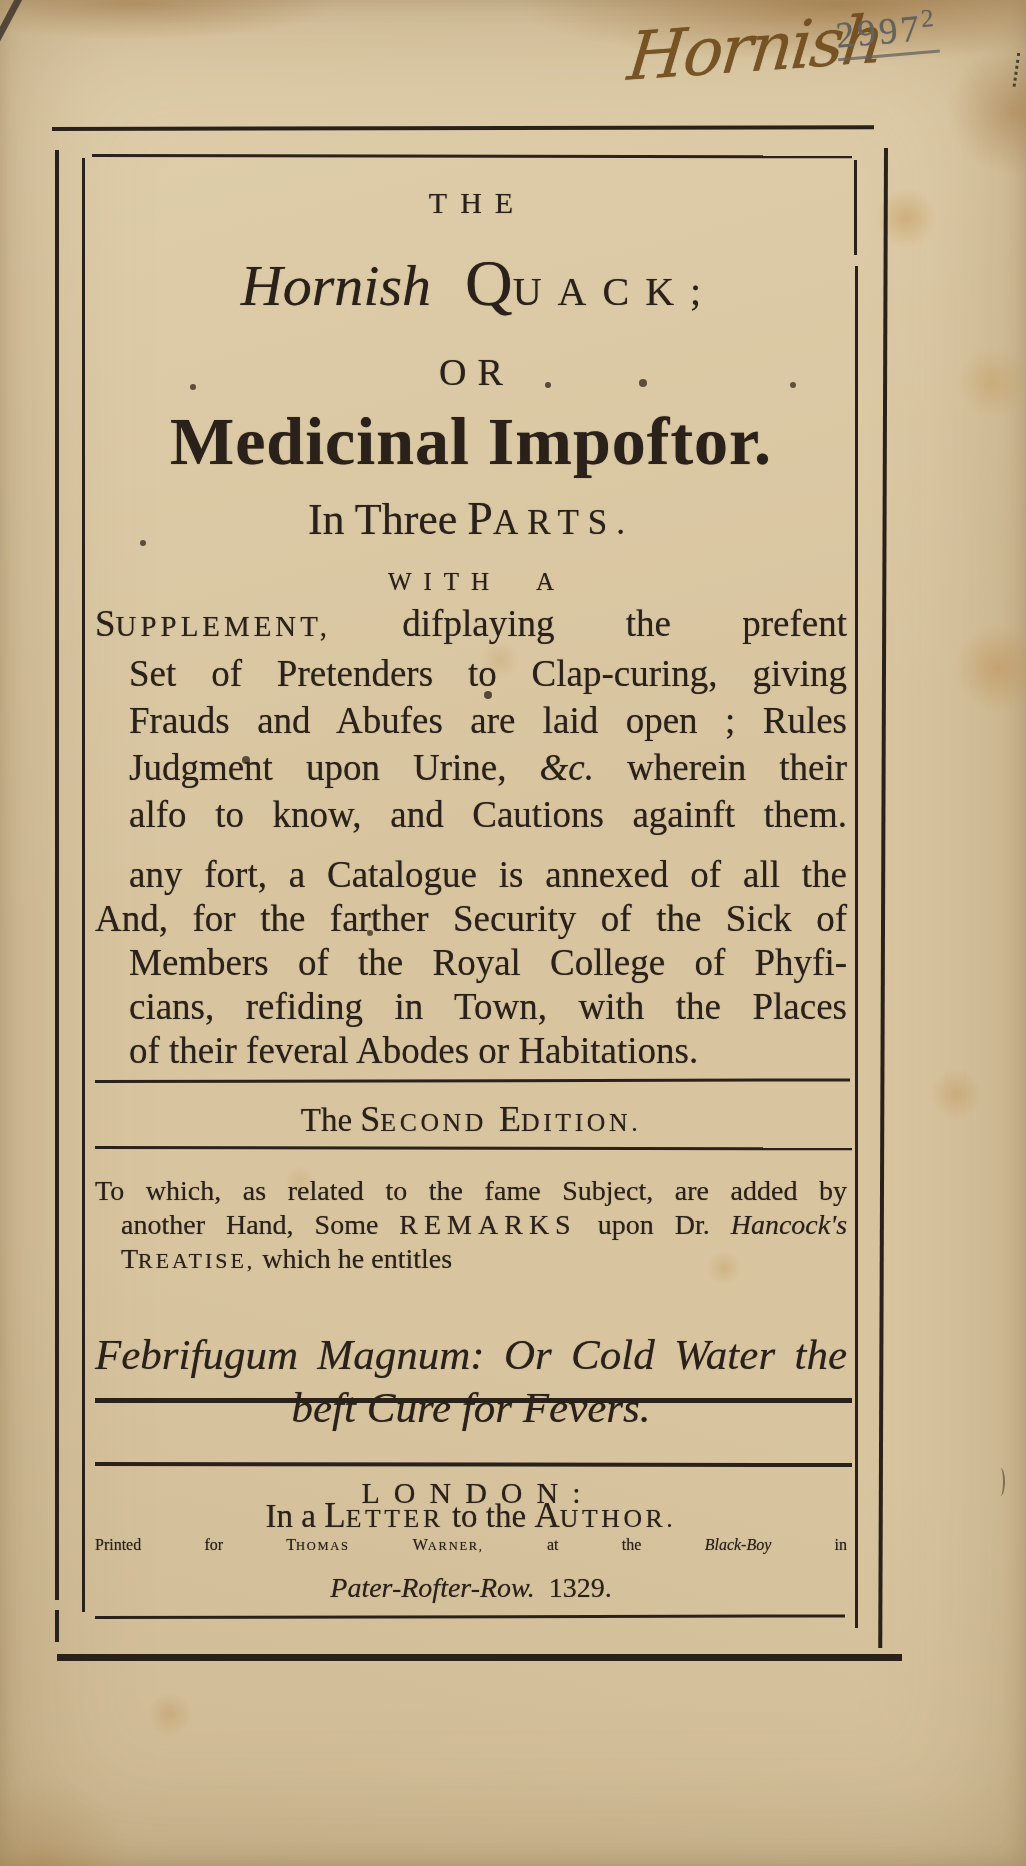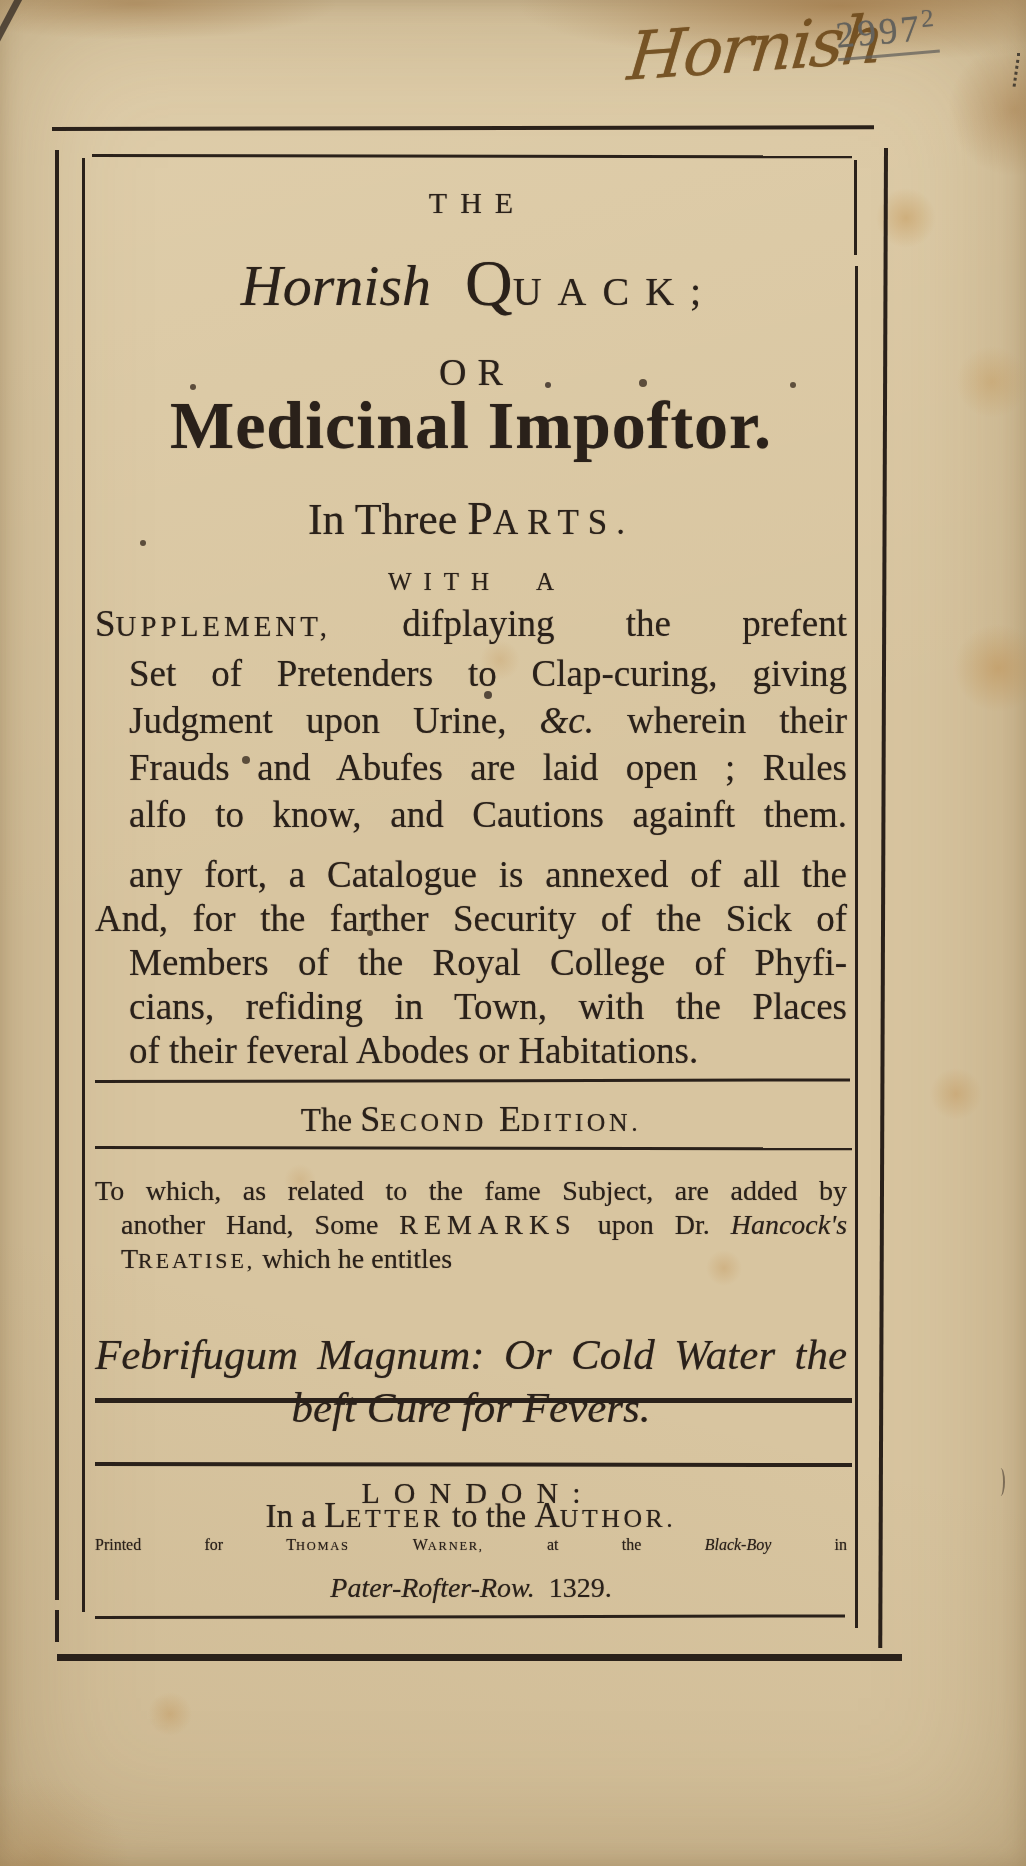--- a/index.html
+++ b/index.html
@@ -113,21 +113,21 @@
   .init{ }
   .sc  { font-size: 0.78em; letter-spacing: 0.14em; }
 
   .t-the    { top: 186px; font-size: 30px; letter-spacing: 13px; text-indent: 13px; }
   .t-quack  { top: 240px; font-size: 40px; line-height: 86px; }
   .t-quack .modern { font-style: italic; font-size: 58px; margin-right: 34px; }
   .t-quack .q-init { font-size: 66px; }
   .t-quack .uack   { font-size: 40px; letter-spacing: 16px; }
   .t-quack .semi   { font-size: 40px; }
   .t-or     { top: 350px; font-size: 38px; letter-spacing: 11px; text-indent: 11px; }
-  .t-main   { top: 386px; font-size: 68px; font-weight: bold; letter-spacing: 1px; }
+  .t-main   { top: 402px; font-size: 68px; font-weight: bold; letter-spacing: 1px; }
   .t-parts  { top: 492px; font-size: 44px; }
   .t-parts .parts-p    { font-size: 46px; margin-left: 10px; }
   .t-parts .parts-arts { font-size: 35px; letter-spacing: 9px; }
   .t-witha  { top: 568px; font-size: 25px; letter-spacing: 12px; word-spacing: 18px; text-indent: 12px; }
 
   .para { font-size: 37px; }
   .p-supp { top: 600px; line-height: 47px; }
   .p-cat  { top: 853px; line-height: 44px; }
   .jl  { text-align: justify; text-align-last: justify; }
   .ind { padding-left: 34px; }
@@ -188,22 +188,22 @@
 
   <div class="blk ctr t-main">Medicinal Impoftor.</div>
 
   <div class="blk ctr t-parts"><span>In Three</span><span class="parts-p">P</span><span class="parts-arts">ARTS.</span></div>
 
   <div class="blk ctr t-witha">WITH A</div>
 
   <div class="blk para p-supp">
     <div class="jl"><span class="init">S</span><span class="sc">UPPLEMENT,</span> <span>difplaying the prefent</span></div>
     <div class="jl ind">Set of Pretenders to Clap-curing, giving</div>
+    <div class="jl ind">Frauds and Abufes are laid open ; Rules</div>
     <div class="jl ind"><span>Judgment upon Urine,</span> <span class="it">&amp;c.</span> <span>wherein their</span></div>
-    <div class="jl ind">Frauds and Abufes are laid open ; Rules</div>
     <div class="jl ind">alfo to know, and Cautions againft them.</div>
   </div>
 
   <div class="blk para p-cat">
     <div class="jl ind">any fort, a Catalogue is annexed of all the</div>
     <div class="jl">And, for the farther Security of the Sick of</div>
     <div class="jl ind">Members of the Royal College of Phyfi-</div>
     <div class="jl ind">cians, refiding in Town, with the Places</div>
     <div class="ind">of their feveral Abodes or Habitations.</div>
   </div>

